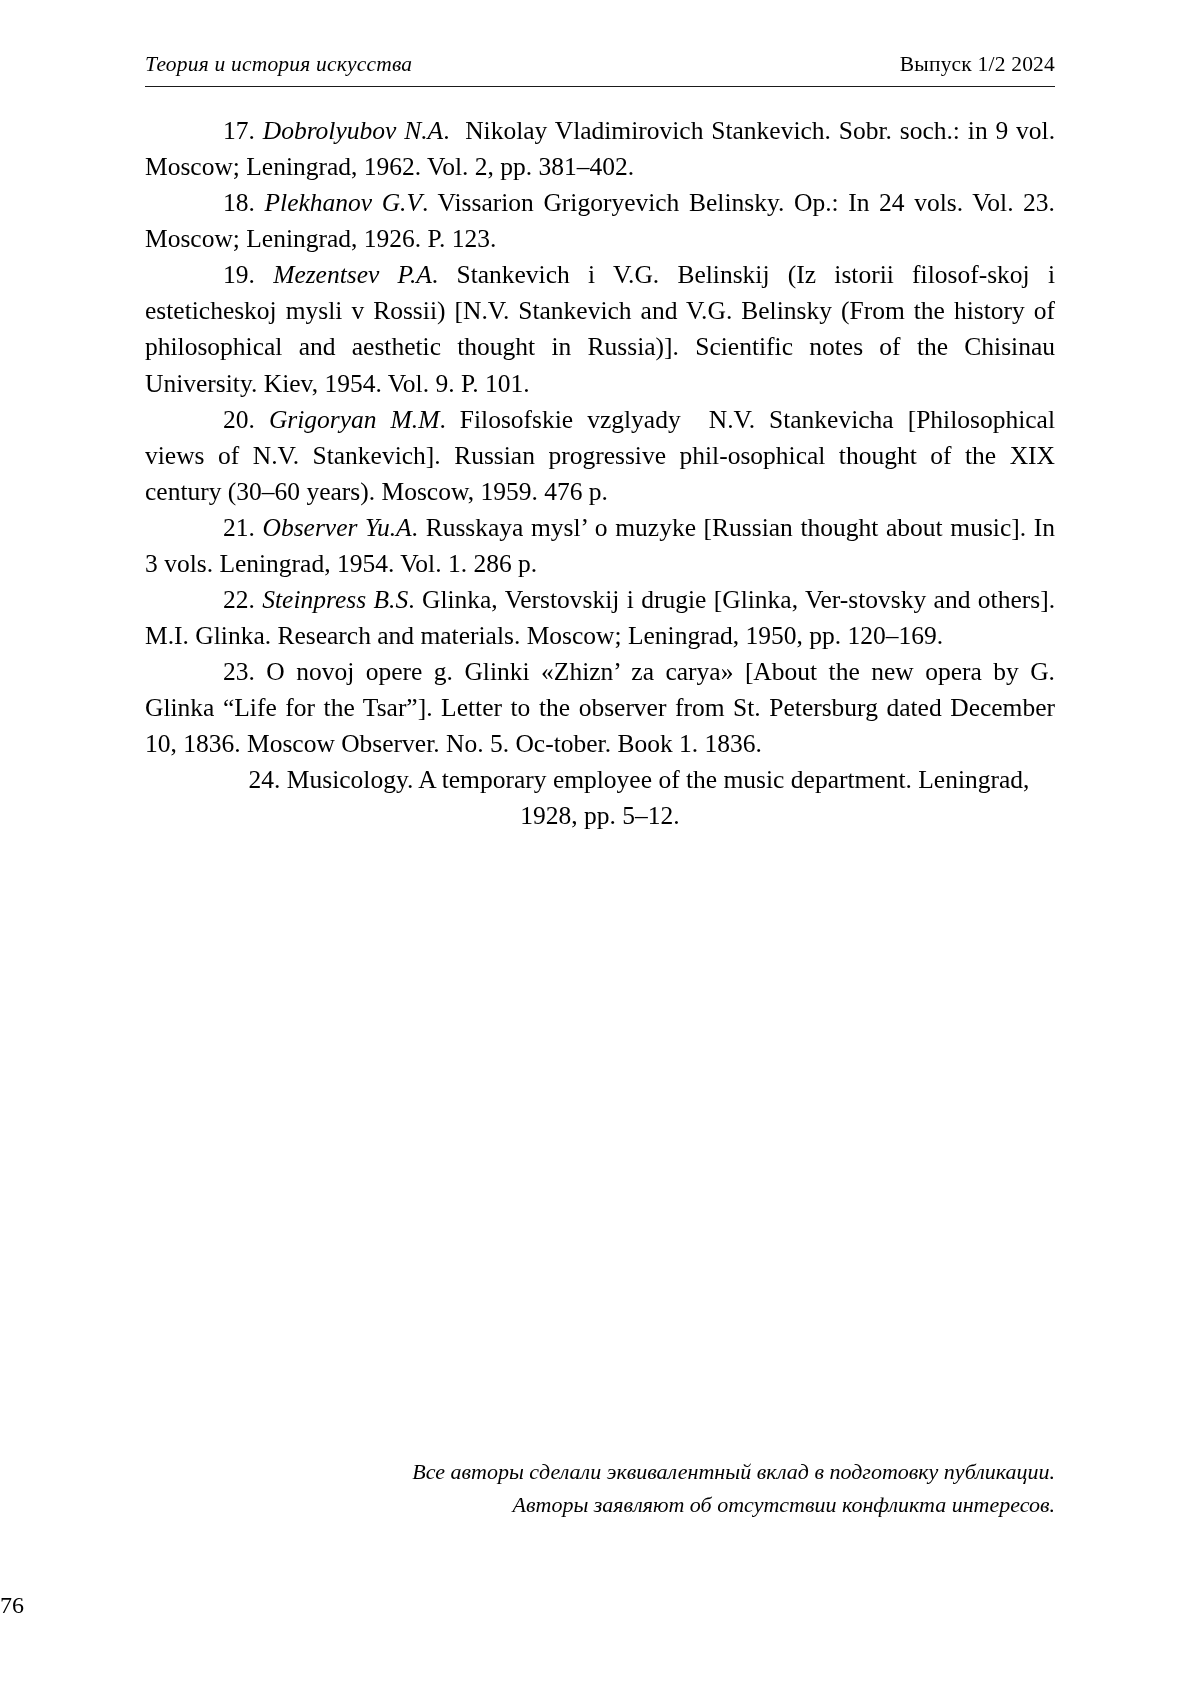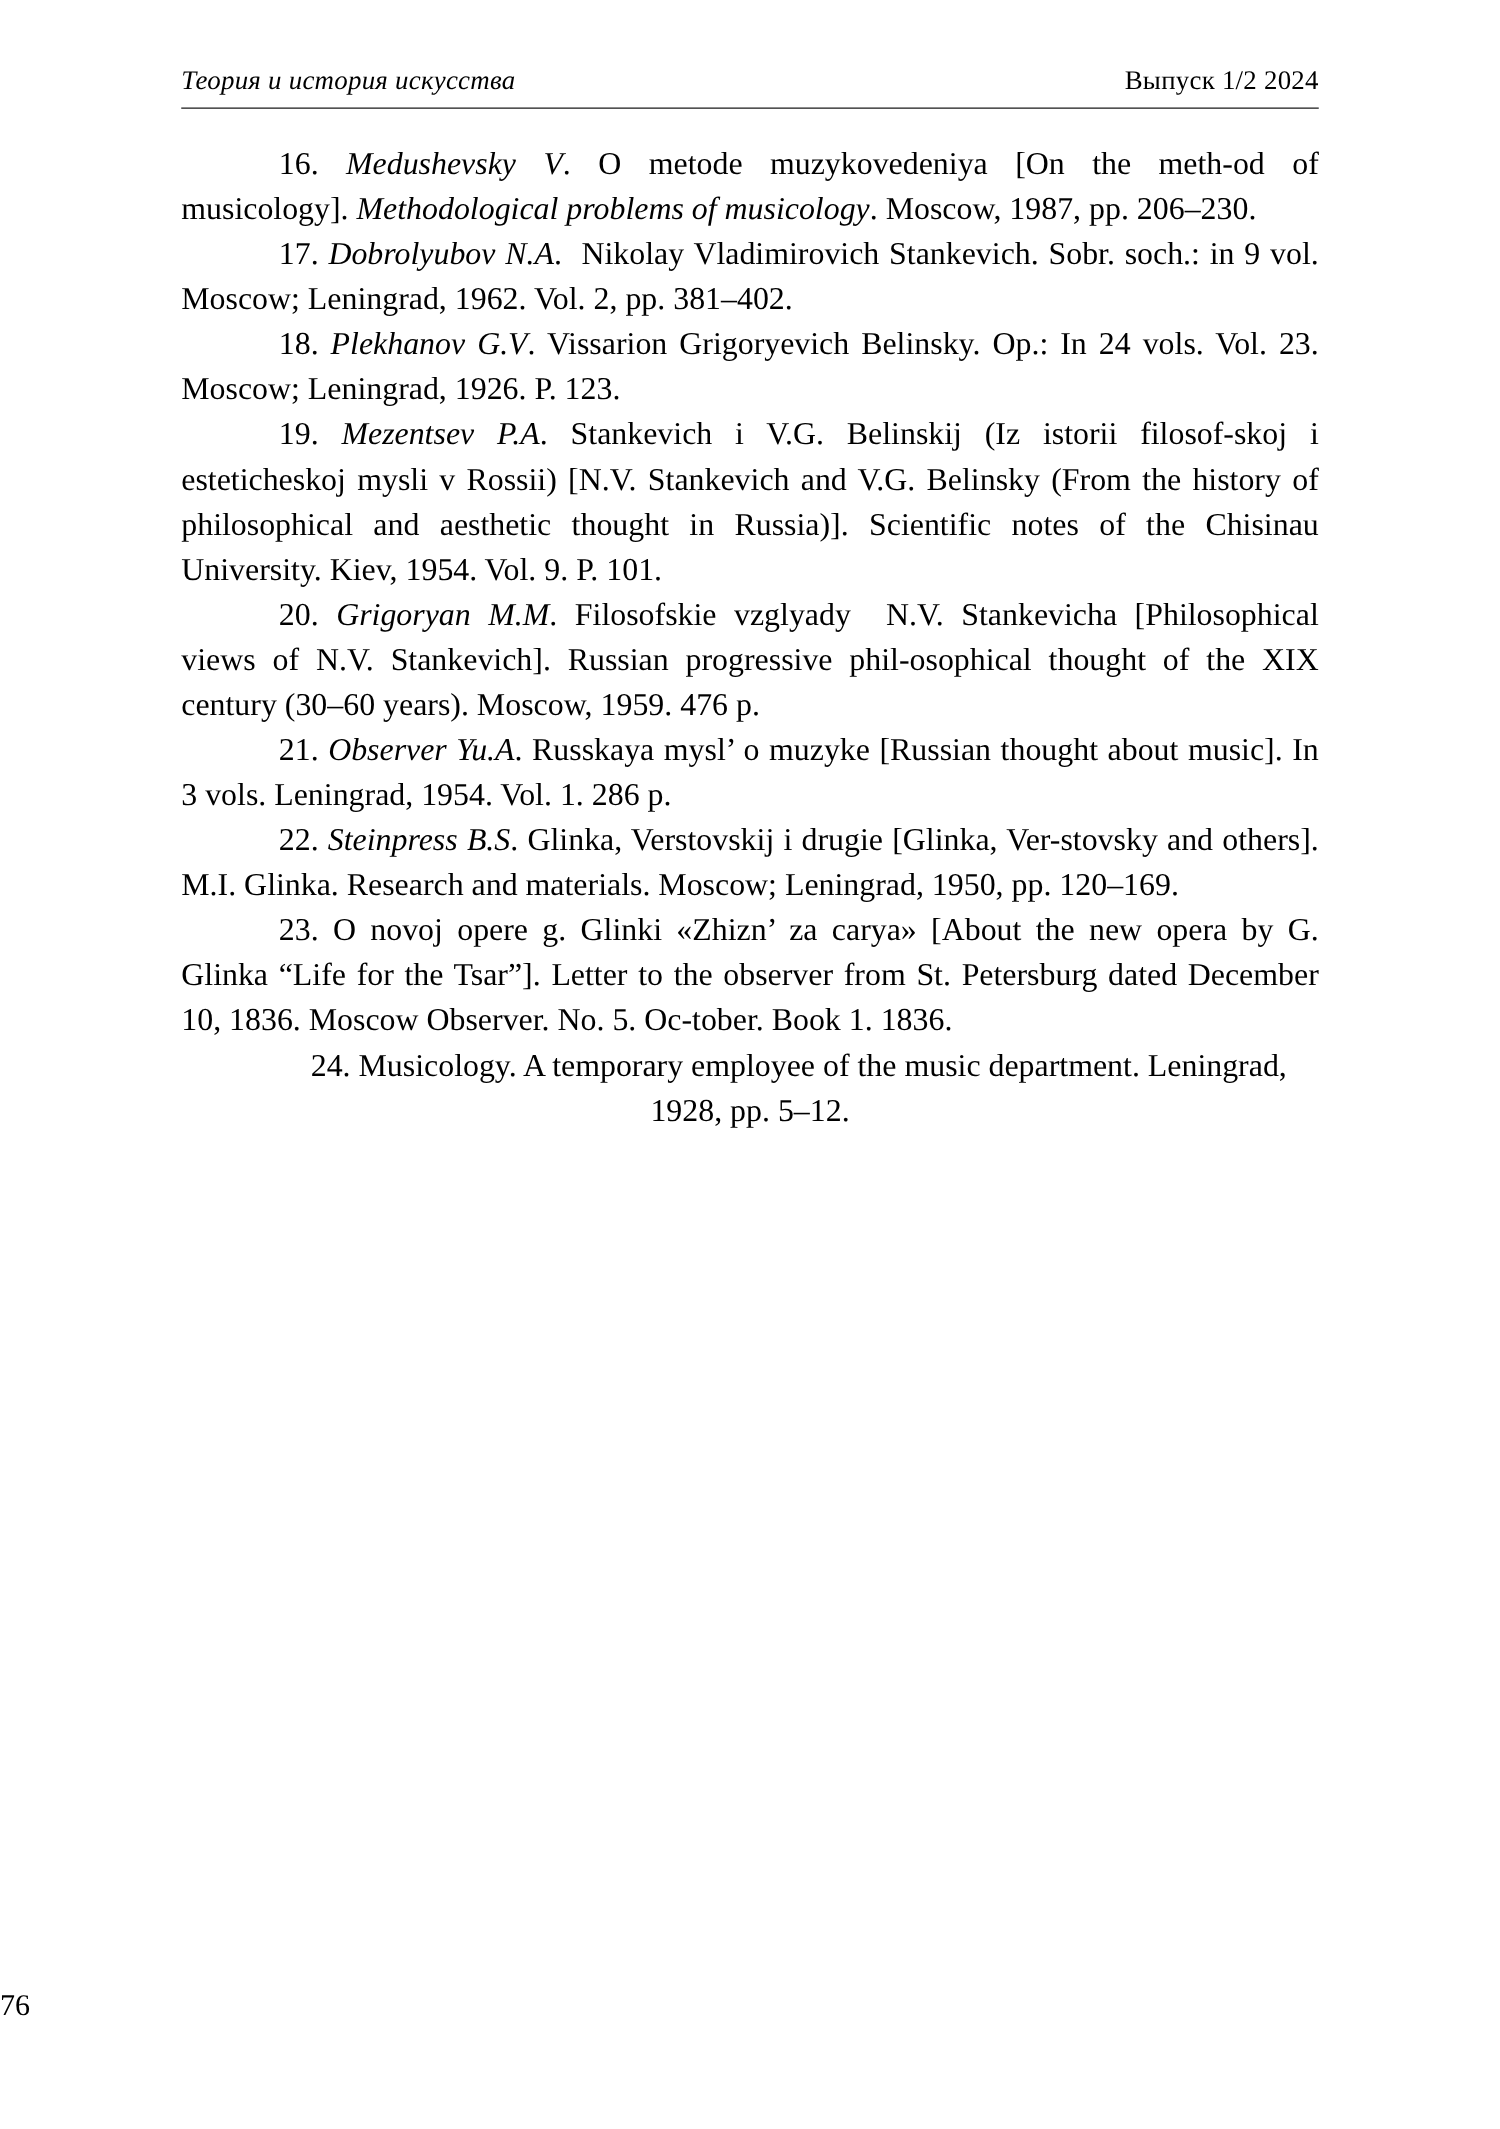--- a/index.html
+++ b/index.html
@@ -81,27 +81,30 @@
 <body>
 
 <div class="page">
 
   <div class="running-head">
     <span class="left">Теория и история искусства</span>
     <span class="right">Выпуск 1/2 2024</span>
   </div>
 
   <div class="body-text">
-    <p class="ref">16. <em>Medushevsky V</em>. O metode muzykovedeniya [On the meth-od of musicology]. <em>Methodological problems of musicology</em>. Moscow, 1987, pp. 206–230.</p>
     <p class="ref">17. <em>Dobrolyubov N.A</em>.&nbsp; Nikolay Vladimirovich Stankevich. Sobr. soch.: in 9 vol. Moscow; Leningrad, 1962. Vol. 2, pp. 381–402.</p>
     <p class="ref">18. <em>Plekhanov G.V</em>. Vissarion Grigoryevich Belinsky. Op.: In 24 vols. Vol. 23. Moscow; Leningrad, 1926. P. 123.</p>
     <p class="ref">19. <em>Mezentsev P.A</em>. Stankevich i V.G. Belinskij (Iz istorii filosof-skoj i esteticheskoj mysli v Rossii) [N.V. Stankevich and V.G. Belinsky (From the history of philosophical and aesthetic thought in Russia)]. Scientific notes of the Chisinau University. Kiev, 1954. Vol. 9. P. 101.</p>
     <p class="ref">20. <em>Grigoryan M.M</em>. Filosofskie vzglyady&nbsp; N.V. Stankevicha [Philosophical views of N.V. Stankevich]. Russian progressive phil-osophical thought of the XIX century (30–60 years). Moscow, 1959. 476 p.</p>
     <p class="ref">21. <em>Observer Yu.A</em>. Russkaya mysl’ o muzyke [Russian thought about music]. In 3 vols. Leningrad, 1954. Vol. 1. 286 p.</p>
     <p class="ref">22. <em>Steinpress B.S</em>. Glinka, Verstovskij i drugie [Glinka, Ver-stovsky and others]. M.I. Glinka. Research and materials. Moscow; Leningrad, 1950, pp. 120–169.</p>
     <p class="ref">23. O novoj opere g. Glinki «Zhizn’ za carya» [About the new opera by G. Glinka “Life for the Tsar”]. Letter to the observer from St. Petersburg dated December 10, 1836. Moscow Observer. No. 5. Oc-tober. Book 1. 1836.</p>
     <p class="ref">24. Musicology. A temporary employee of the music department. Leningrad, 1928, pp. 5–12.</p>
   </div>
 
+  <div class="colophon">
+    <div>Все авторы сделали эквивалентный вклад в подготовку публикации.</div>
+    <div>Авторы заявляют об отсутствии конфликта интересов.</div>
+  </div>
 
   <div class="folio">76</div>
 
 </div>
 
 </body></html>

